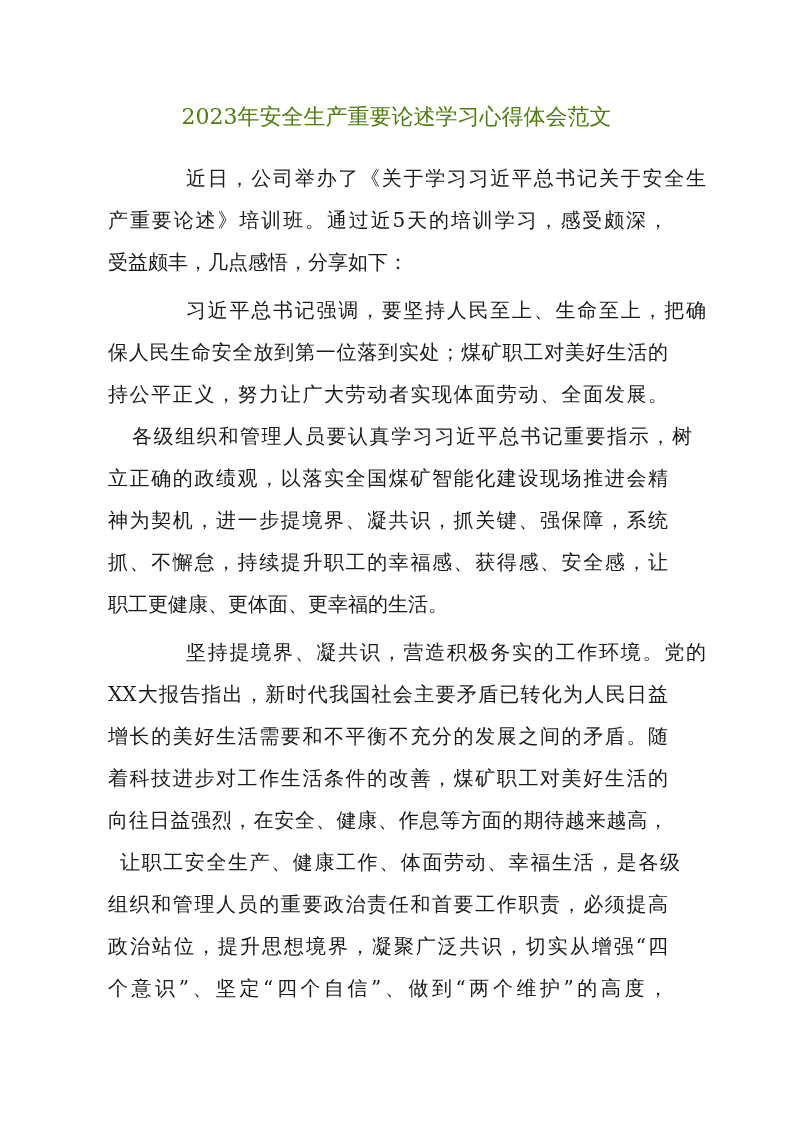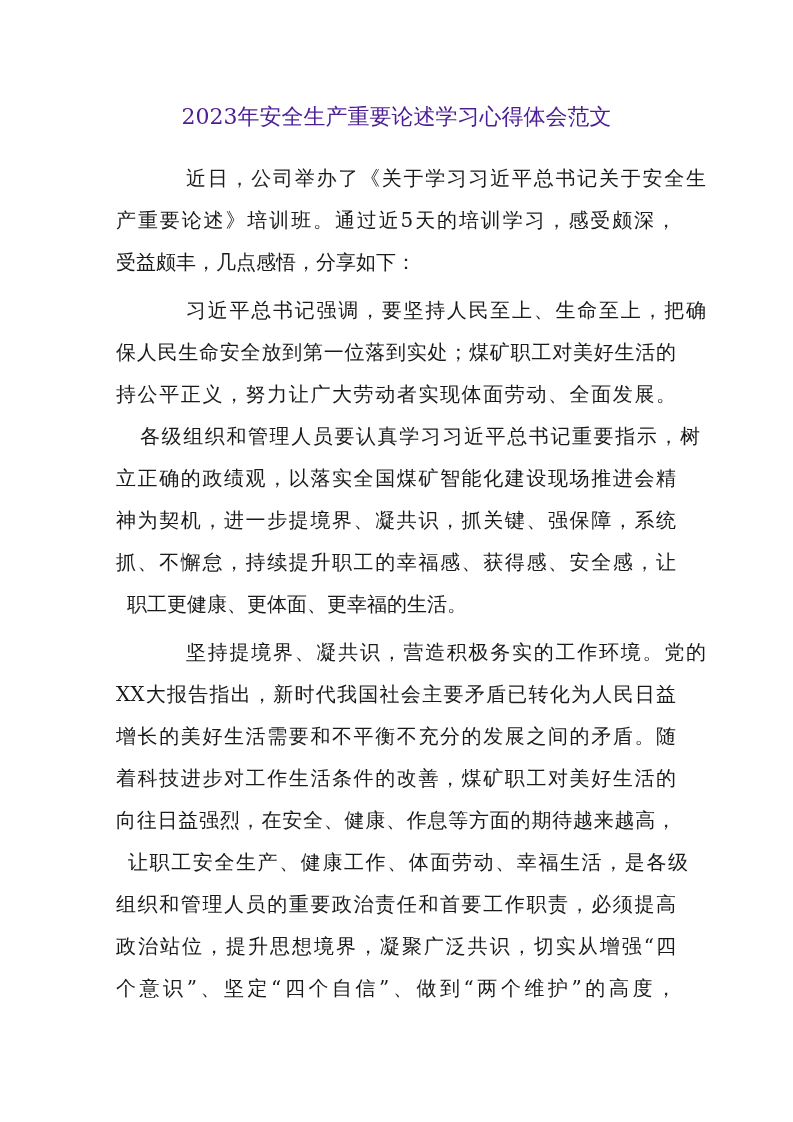--- a/index.html
+++ b/index.html
@@ -25,26 +25,26 @@
     }
     .doc-title {
       position: absolute;
       left: 0;
       width: 793px;
       top: 101px;
       text-align: center;
       font-size: 22px;
       line-height: 32px;
       letter-spacing: 0px;
-      color: #4c1d95;
+      color: #4d7c0f;
       white-space: nowrap;
     }
     .line {
       position: absolute;
-      left: 116px;
+      left: 108px;
       width: 560px;
       font-size: 20px;
       line-height: 28px;
       white-space: nowrap;
       text-align: justify;
       text-align-last: justify;
       color: #1a1a1a;
     }
     .line.indent {
       left: 158px;
@@ -66,21 +66,21 @@
   <div class="line" style="top:206px;">产重要论述》培训班。通过近5天的培训学习，感受颇深，</div>
   <div class="line last" style="top:248px;">受益颇丰，几点感悟，分享如下：</div>
 
   <div class="line indent" style="top:296px;">习近平总书记强调，要坚持人民至上、生命至上，把确</div>
   <div class="line" style="top:338px;">保人民生命安全放到第一位落到实处；煤矿职工对美好生活的</div>
   <div class="line" style="top:380px;">持公平正义，努力让广大劳动者实现体面劳动、全面发展。</div>
   <div class="line" style="top:422px;margin-left:24px;">各级组织和管理人员要认真学习习近平总书记重要指示，树</div>
   <div class="line" style="top:464px;">立正确的政绩观，以落实全国煤矿智能化建设现场推进会精</div>
   <div class="line" style="top:506px;">神为契机，进一步提境界、凝共识，抓关键、强保障，系统</div>
   <div class="line" style="top:548px;">抓、不懈怠，持续提升职工的幸福感、获得感、安全感，让</div>
-  <div class="line last" style="top:590px;margin-left:11px;">职工更健康、更体面、更幸福的生活。</div>
+  <div class="line last" style="top:590px;">职工更健康、更体面、更幸福的生活。</div>
 
   <div class="line indent" style="top:638px;">坚持提境界、凝共识，营造积极务实的工作环境。党的</div>
   <div class="line" style="top:680px;">XX大报告指出，新时代我国社会主要矛盾已转化为人民日益</div>
   <div class="line" style="top:722px;">增长的美好生活需要和不平衡不充分的发展之间的矛盾。随</div>
   <div class="line" style="top:764px;">着科技进步对工作生活条件的改善，煤矿职工对美好生活的</div>
   <div class="line" style="top:806px;">向往日益强烈，在安全、健康、作息等方面的期待越来越高，</div>
   <div class="line" style="top:848px;margin-left:12px;">让职工安全生产、健康工作、体面劳动、幸福生活，是各级</div>
   <div class="line" style="top:890px;">组织和管理人员的重要政治责任和首要工作职责，必须提高</div>
   <div class="line" style="top:932px;">政治站位，提升思想境界，凝聚广泛共识，切实从增强“四</div>
   <div class="line" style="top:974px;">个意识”、坚定“四个自信”、做到“两个维护”的高度，</div>

